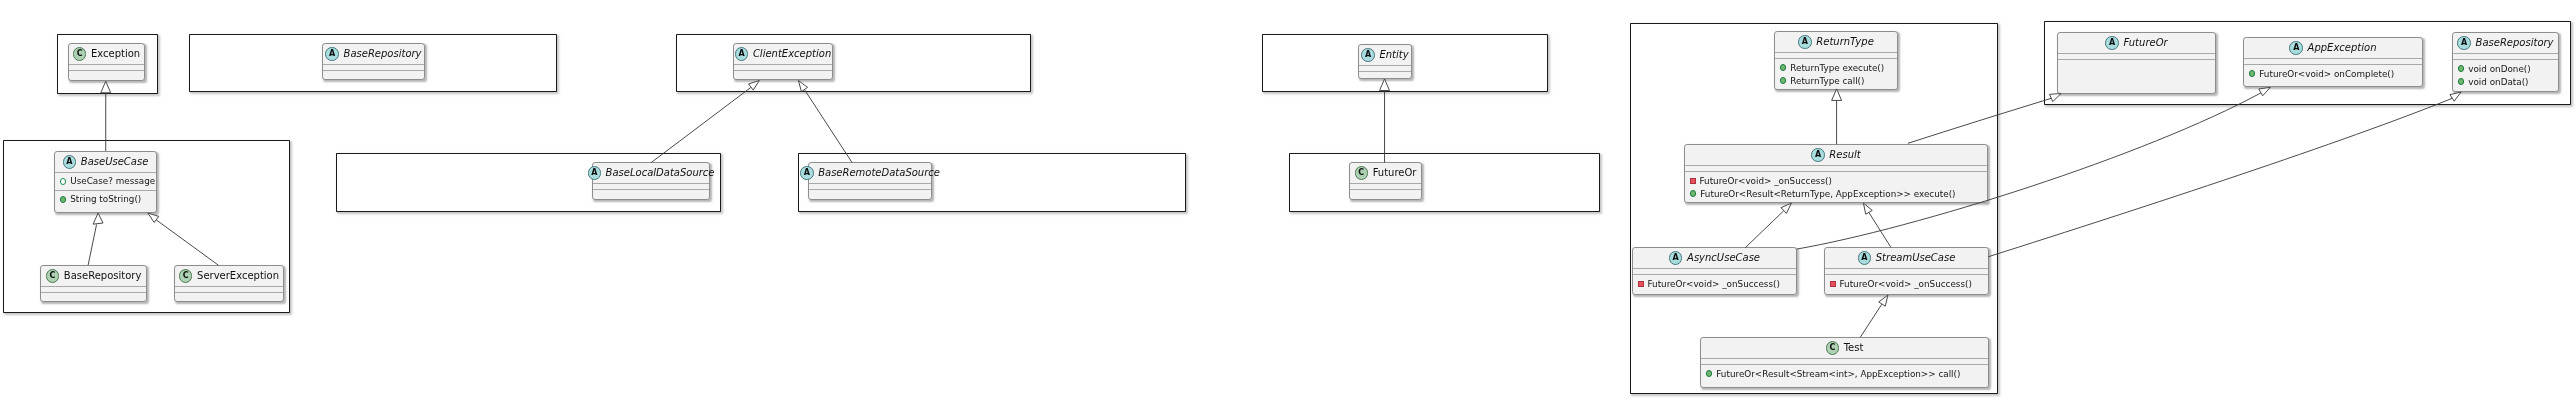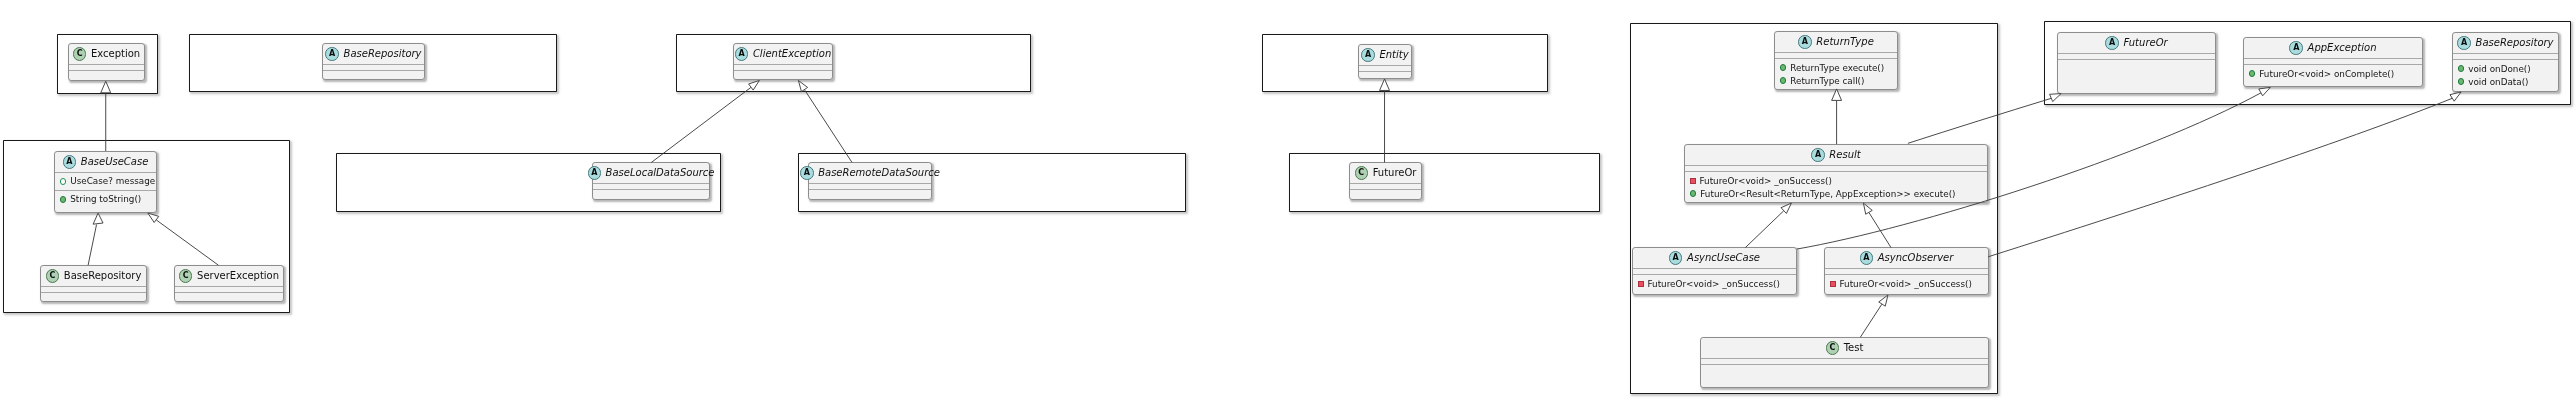--- a/index.html
+++ b/index.html
@@ -278,40 +278,46 @@
       <div class="comp grow">
         <div class="member">
           <span class="mi private"></span>
           <span class="mtext">FutureOr&lt;void&gt; _onSuccess()</span>
         </div>
       </div>
     </div>
     <div class="cls abstract" style="left: 1824px; top: 247px; width: 165px; min-height: 48px;">
       <div class="cls-head">
         <span class="spot A">A</span>
-        <span class="cls-name">AsyncObserver</span>
+        <span class="cls-name">StreamUseCase</span>
       </div>
       <div class="sep"></div>
       <div class="comp"></div>
       <div class="sep"></div>
       <div class="comp grow">
         <div class="member">
           <span class="mi private"></span>
           <span class="mtext">FutureOr&lt;void&gt; _onSuccess()</span>
         </div>
       </div>
     </div>
     <div class="cls concrete" style="left: 1700px; top: 337px; width: 289px; min-height: 51px;">
       <div class="cls-head">
         <span class="spot C">C</span>
         <span class="cls-name">Test</span>
       </div>
       <div class="sep"></div>
       <div class="comp"></div>
       <div class="sep"></div>
+      <div class="comp grow">
+        <div class="member">
+          <span class="mi public"></span>
+          <span class="mtext">FutureOr&lt;Result&lt;Stream&lt;int&gt;, AppException&gt;&gt; call()</span>
+        </div>
+      </div>
     </div>
     <div class="cls abstract" style="left: 2057px; top: 32px; width: 159px; min-height: 62px;">
       <div class="cls-head">
         <span class="spot A">A</span>
         <span class="cls-name">FutureOr</span>
       </div>
       <div class="sep"></div>
       <div class="comp"></div>
       <div class="sep"></div>
     </div>

